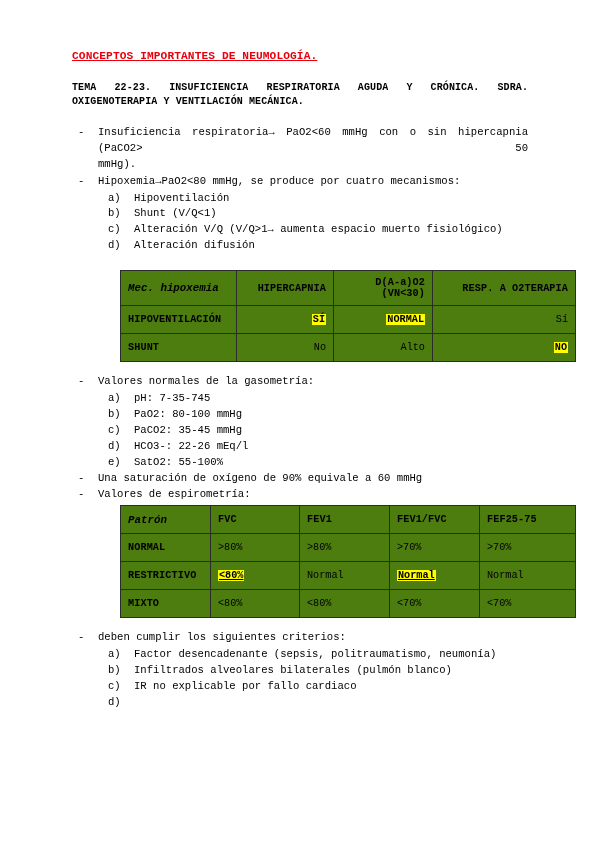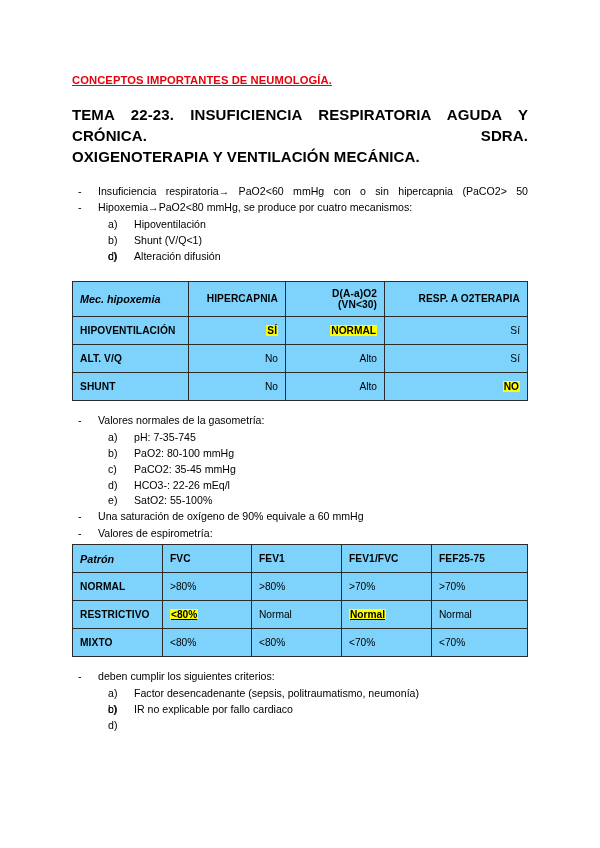--- a/index.html
+++ b/index.html
@@ -20,37 +20,38 @@
     position: relative;
     width: 600px;
     height: 848px;
     background: #ffffff;
     box-sizing: border-box;
     padding: 0;
   }
   .content {
     position: absolute;
     left: 72px;
-    top: 74px;
+    top: 50px;
     width: 456px;
+    font-family: Liberation Mono, monospace;
   }
 
   
   .doc-title {
     color: #e8000d;
     font-weight: bold;
     font-size: 11.2px;
     letter-spacing: 0.1px;
     text-decoration: underline;
     margin: 0 0 18px 0;
     line-height: 1.2;
   }
   .doc-subtitle {
     font-weight: bold;
-    font-size: 15px;
+    font-size: 10px;
     line-height: 1.38;
     margin: 0 0 16px 0;
     text-align: justify;
     letter-spacing: 0.1px;
   }
   .doc-subtitle .l1 { display: block; text-align: justify; text-align-last: justify; }
   .doc-subtitle .l2 { display: block; }
 
   
   .dash-list {
@@ -90,21 +91,22 @@
     top: 0;
     width: 22px;
   }
   .gap-md { height: 12px; }
 
   
   table.doc-table {
     border-collapse: collapse;
     table-layout: fixed;
     font-size: 10.2px;
-    background: #7dd3fc;
+    background: #4d7c0f;
+    margin-left: 48px;
   }
   table.doc-table td {
     border: 1px solid #2b2b2b;
     padding: 6px 7px;
     vertical-align: middle;
     height: 15px;
   }
   .t1 { width: 455px; }
   .t1 col.c1 { width: 116px; }
   .t1 col.c2 { width: 97px; }
@@ -157,38 +159,40 @@
 
     <div class="doc-subtitle">
       <span class="l1">TEMA 22-23. INSUFICIENCIA RESPIRATORIA AGUDA Y CRÓNICA. SDRA.</span>
       <span class="l2">OXIGENOTERAPIA Y VENTILACIÓN MECÁNICA.</span>
     </div>
 
     <ul class="dash-list">
       <li>
         <span class="dash">-</span>
         <span class="just-all" style="display:block">Insuficiencia respiratoria→ PaO2&lt;60 mmHg con o sin hipercapnia (PaCO2&gt; 50</span>
+        <span style="display:block">mmHg).</span>
       </li>
       <li>
         <span class="dash">-</span>
         <span>Hipoxemia→PaO2&lt;80 mmHg, se produce por cuatro mecanismos:</span>
       </li>
     </ul>
 
     <ol class="alpha-list">
       <li>
         <span class="marker">a)</span>
         <span>Hipoventilación</span>
       </li>
       <li>
         <span class="marker">b)</span>
         <span>Shunt (V/Q&lt;1)</span>
       </li>
       <li>
         <span class="marker">c)</span>
+        <span>Alteración V/Q (V/Q&gt;1→ aumenta espacio muerto fisiológico)</span>
       </li>
       <li>
         <span class="marker">d)</span>
         <span>Alteración difusión</span>
       </li>
     </ol>
 
     <div class="tbl-wrap-1">
       <table class="doc-table t1">
         <colgroup>
@@ -201,26 +205,20 @@
           <tr>
             <td class="hdr-italic lft">Mec. hipoxemia</td>
             <td class="hdr-bold ctr">HIPERCAPNIA</td>
             <td class="hdr-bold ctr">D(A-a)O2 (VN&lt;30)</td>
             <td class="hdr-bold ctr">RESP. A O2TERAPIA</td>
           </tr>
           <tr>
             <td class="rowhead lft">HIPOVENTILACIÓN</td>
             <td class="ctr"><span class="hl">SÍ</span></td>
             <td class="ctr"><span class="hl">NORMAL</span></td>
-            <td class="ctr">Sí</td>
-          </tr>
-          <tr>
-            <td class="rowhead lft">ALT. V/Q</td>
-            <td class="ctr">No</td>
-            <td class="ctr">Alto</td>
             <td class="ctr">Sí</td>
           </tr>
           <tr>
             <td class="rowhead lft">SHUNT</td>
             <td class="ctr">No</td>
             <td class="ctr">Alto</td>
             <td class="ctr"><span class="hl">NO</span></td>
           </tr>
         </tbody>
       </table>
@@ -320,20 +318,21 @@
       </li>
     </ul>
 
     <ol class="alpha-list">
       <li>
         <span class="marker">a)</span>
         <span>Factor desencadenante (sepsis, politraumatismo, neumonía)</span>
       </li>
       <li>
         <span class="marker">b)</span>
+        <span>Infiltrados alveolares bilaterales (pulmón blanco)</span>
       </li>
       <li>
         <span class="marker">c)</span>
         <span>IR no explicable por fallo cardiaco</span>
       </li>
       <li>
         <span class="marker">d)</span>
       </li>
     </ol>
 

